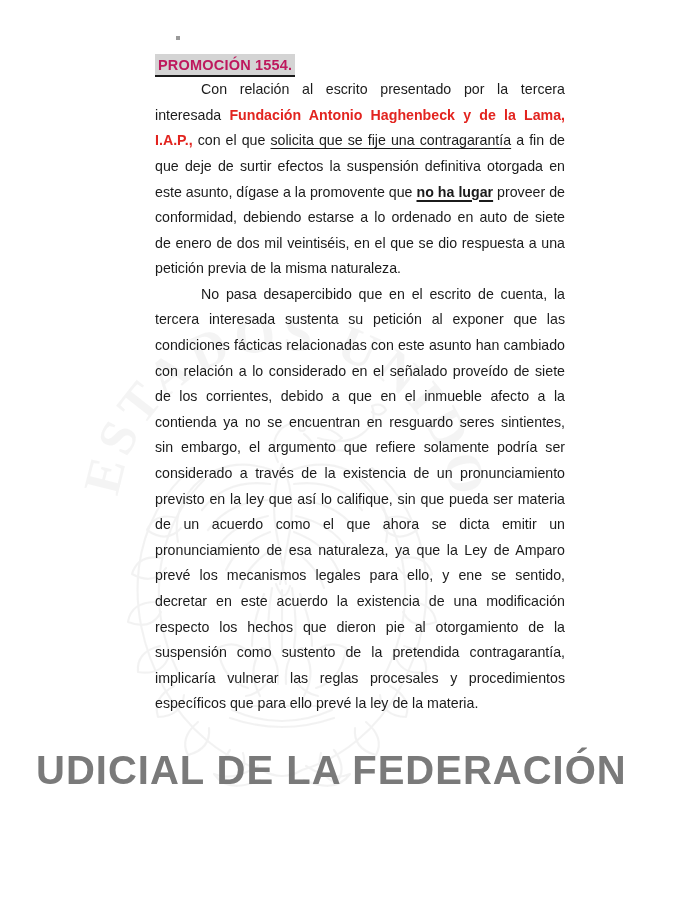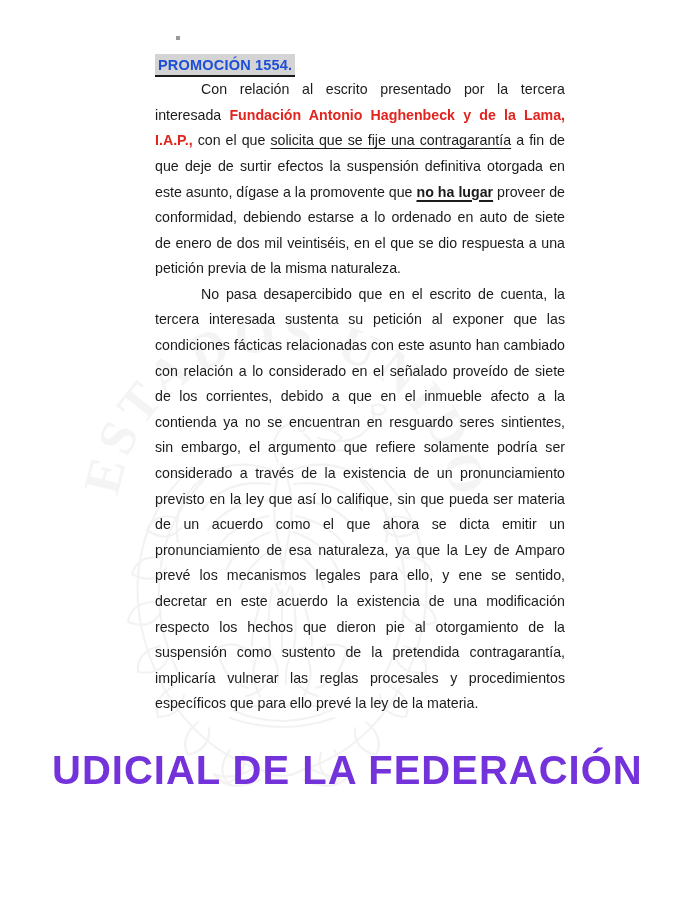--- a/index.html
+++ b/index.html
@@ -41,28 +41,28 @@
     left: 72px;
     top: 218px;
     width: 420px;
     height: 575px;
     opacity: 0.22;
   }
   .wm-ring-text svg { width: 100%; height: 100%; display: block; }
 
   .wm-footer-text {
     position: absolute;
-    left: 52px;
+    left: 36px;
     top: 748px;
     width: 600px;
     font-family: "Liberation Sans", sans-serif;
     font-size: 40px;
     font-weight: 700;
     letter-spacing: 1px;
-    color: #6d28d9;
+    color: #737373;
     white-space: nowrap;
     opacity: 0.95;
   }
 
   
   .speck {
     position: absolute;
     left: 176px;
     top: 36px;
     width: 4px;
@@ -82,21 +82,21 @@
 
   .doc-title-wrap {
     margin-top: 54px;
     margin-bottom: 0;
   }
 
   .doc-title {
     display: inline-block;
     font-size: 14.5px;
     font-weight: 700;
-    color: #1d4ed8;
+    color: #be185d;
     background: #d4d4d4;
     letter-spacing: 0.2px;
     padding: 2px 3px 1px 3px;
     border-bottom: 2px solid #1a1a1a;
     line-height: 1.25;
   }
 
   p.para {
     margin: 0;
     font-size: 14.2px;

